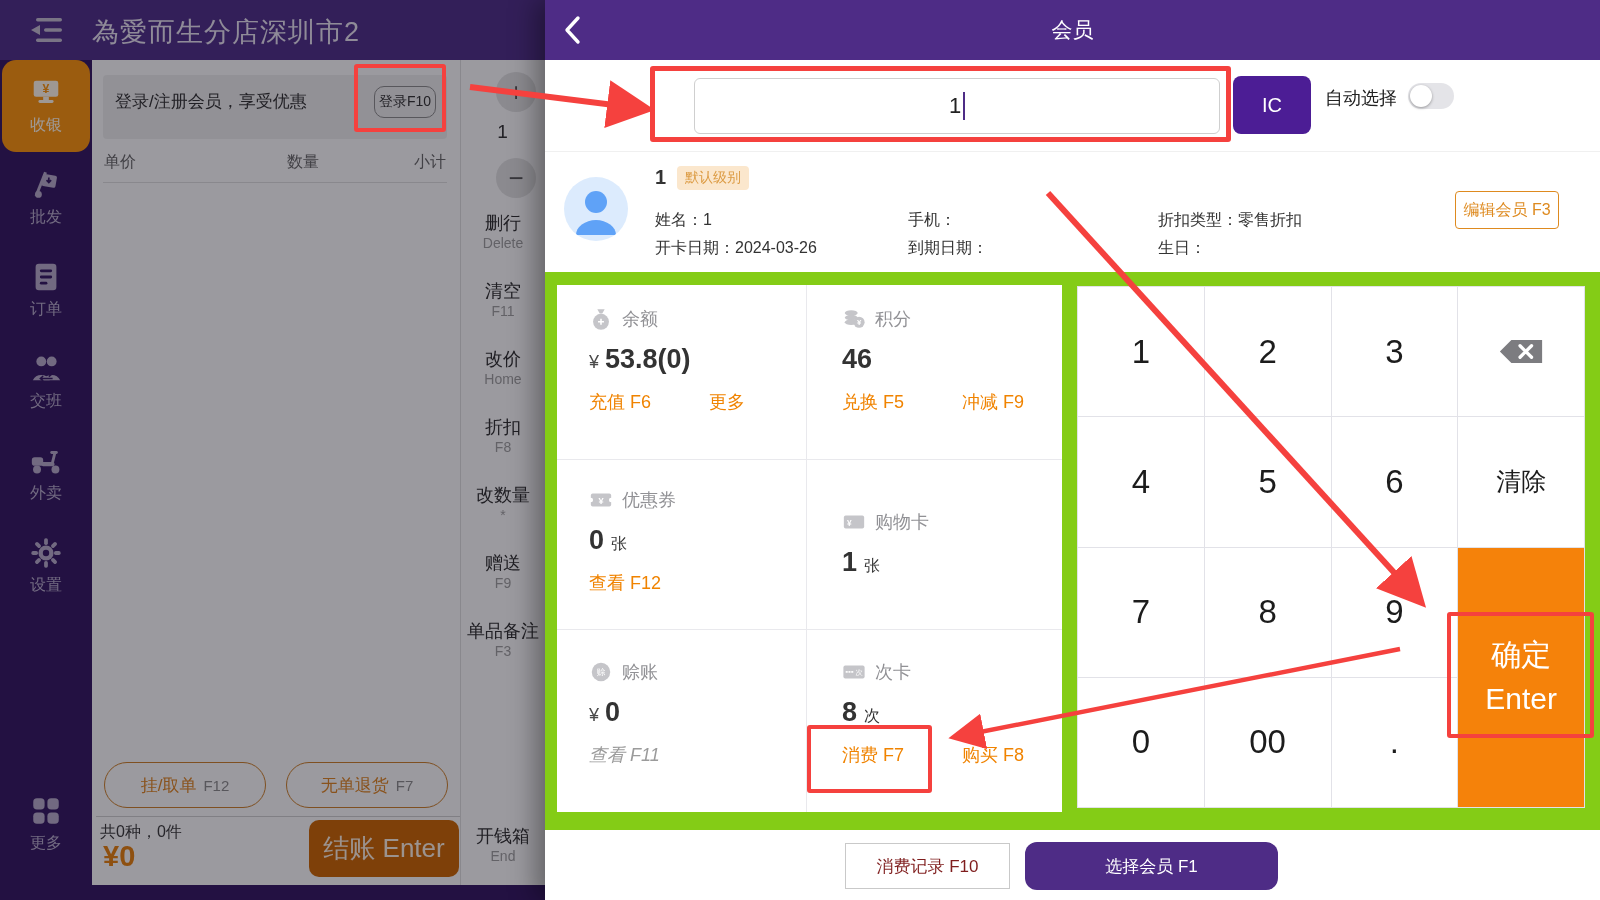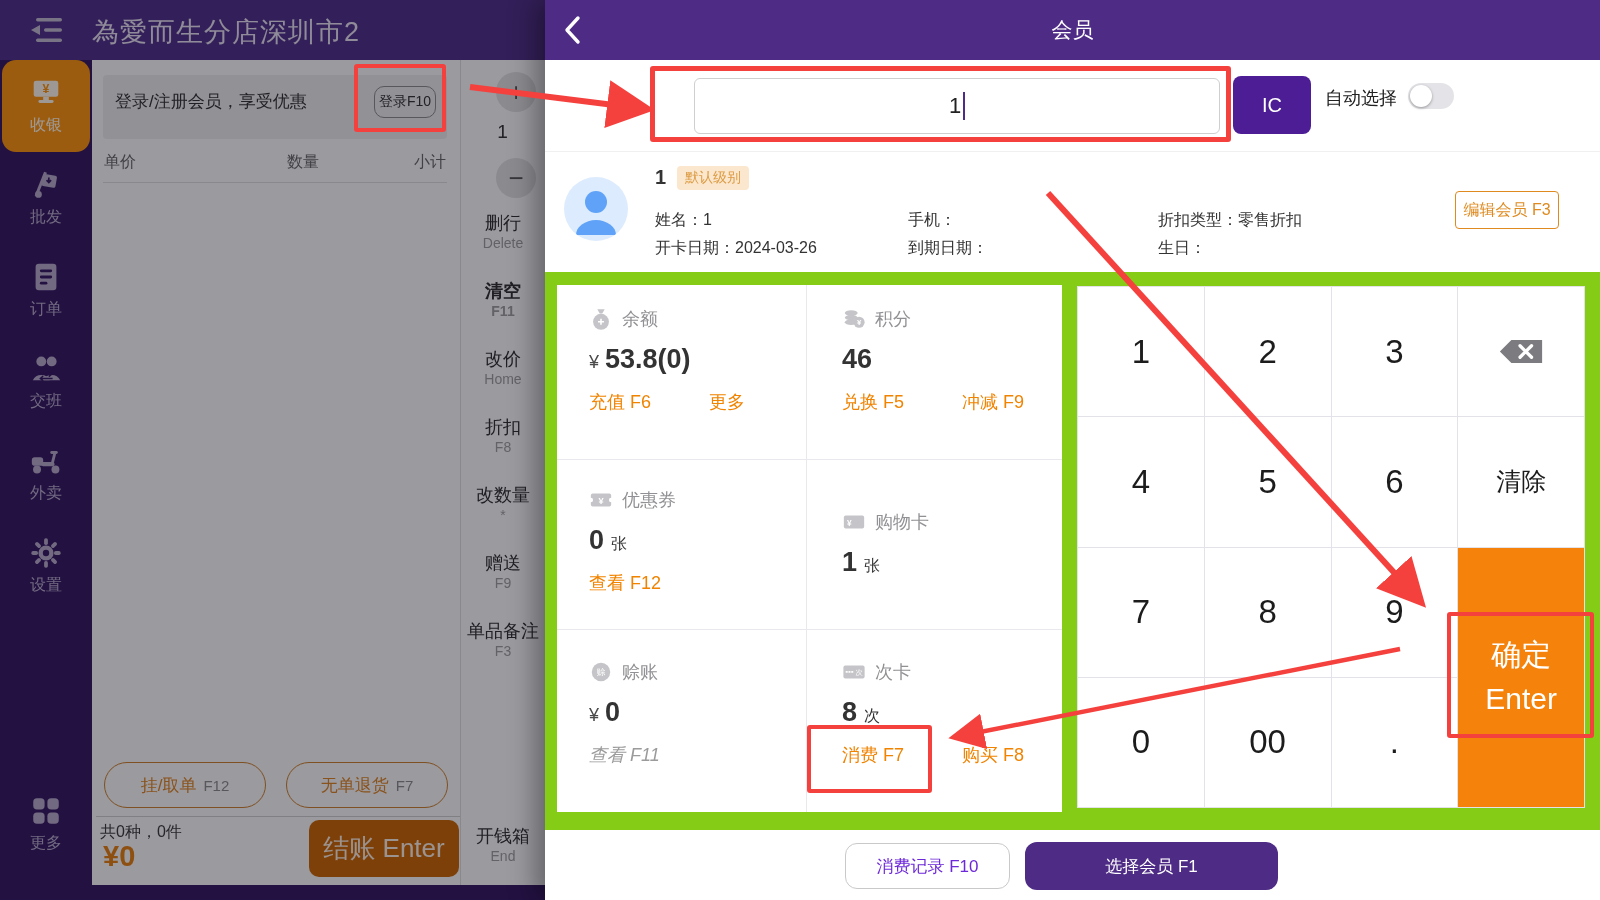--- a/index.html
+++ b/index.html
@@ -87,21 +87,21 @@
   .pt22 { padding-top:22px; } .pt28 { padding-top:28px; } .pt50 { padding-top:50px; } .pt30 { padding-top:30px; }
 
   
   #keypad { position:absolute; left:532px; top:14px; width:508px; height:522px; display:grid; grid-template-columns:repeat(4,1fr); grid-template-rows:repeat(4,1fr); background:#E2E2E8; gap:1px; border:1px solid #E2E2E8; }
   .kp-key { background:#fff; border:none; font-size:33px; color:#1C1C1C; display:flex; align-items:center; justify-content:center; cursor:pointer; font-family:inherit; }
   .kp-key.small { font-size:25px; }
   #kp-enter { grid-column:4; grid-row:3 / span 2; background:#F5820A; color:#fff; display:flex; flex-direction:column; align-items:center; justify-content:center; font-size:30px; line-height:44px; border:none; cursor:pointer; }
 
   
   #dlg-footer { position:absolute; left:0; top:830px; width:1055px; height:70px; background:#fff; }
-  #history-btn { position:absolute; left:300px; top:13px; width:165px; height:46px; background:#fff; border:1px solid #C9C9C9; border-radius:12px; font-size:17px; color:#6d28d9; cursor:pointer; }
+  #history-btn { position:absolute; left:300px; top:13px; width:165px; height:46px; background:#fff; border:1px solid #C9C9C9; border-radius:0; font-size:17px; color:#7f1d1d; cursor:pointer; }
   #select-btn { position:absolute; left:480px; top:12px; width:253px; height:48px; background:#4E2C86; border:none; border-radius:12px; font-size:17px; color:#fff; cursor:pointer; }
 
   
   .anno-box { position:absolute; border:4px solid #F5413E; border-radius:3px; z-index:20; pointer-events:none; }
   #anno-svg { position:absolute; left:0; top:0; width:1600px; height:900px; z-index:21; pointer-events:none; }
 </style>
 </head>
 <body>
 
 <div id="root">
@@ -253,21 +253,21 @@
 
   <div id="action-col" class="abs"></div>
   <button class="stepper" style="top:72px;">+</button>
   <div id="qty-value" class="abs">1</div>
   <button class="stepper" style="top:158px;">−</button>
 
   <div class="act-btn" style="top:212px;">
     <span class="cn">删行</span>
     <span class="key">Delete</span>
   </div>
-  <div class="act-btn" style="top:280px;font-weight:bold;">
+  <div class="act-btn" style="top:280px;">
     <span class="cn">清空</span>
     <span class="key">F11</span>
   </div>
   <div class="act-btn" style="top:348px;">
     <span class="cn">改价</span>
     <span class="key">Home</span>
   </div>
   <div class="act-btn" style="top:416px;">
     <span class="cn">折扣</span>
     <span class="key">F8</span>

